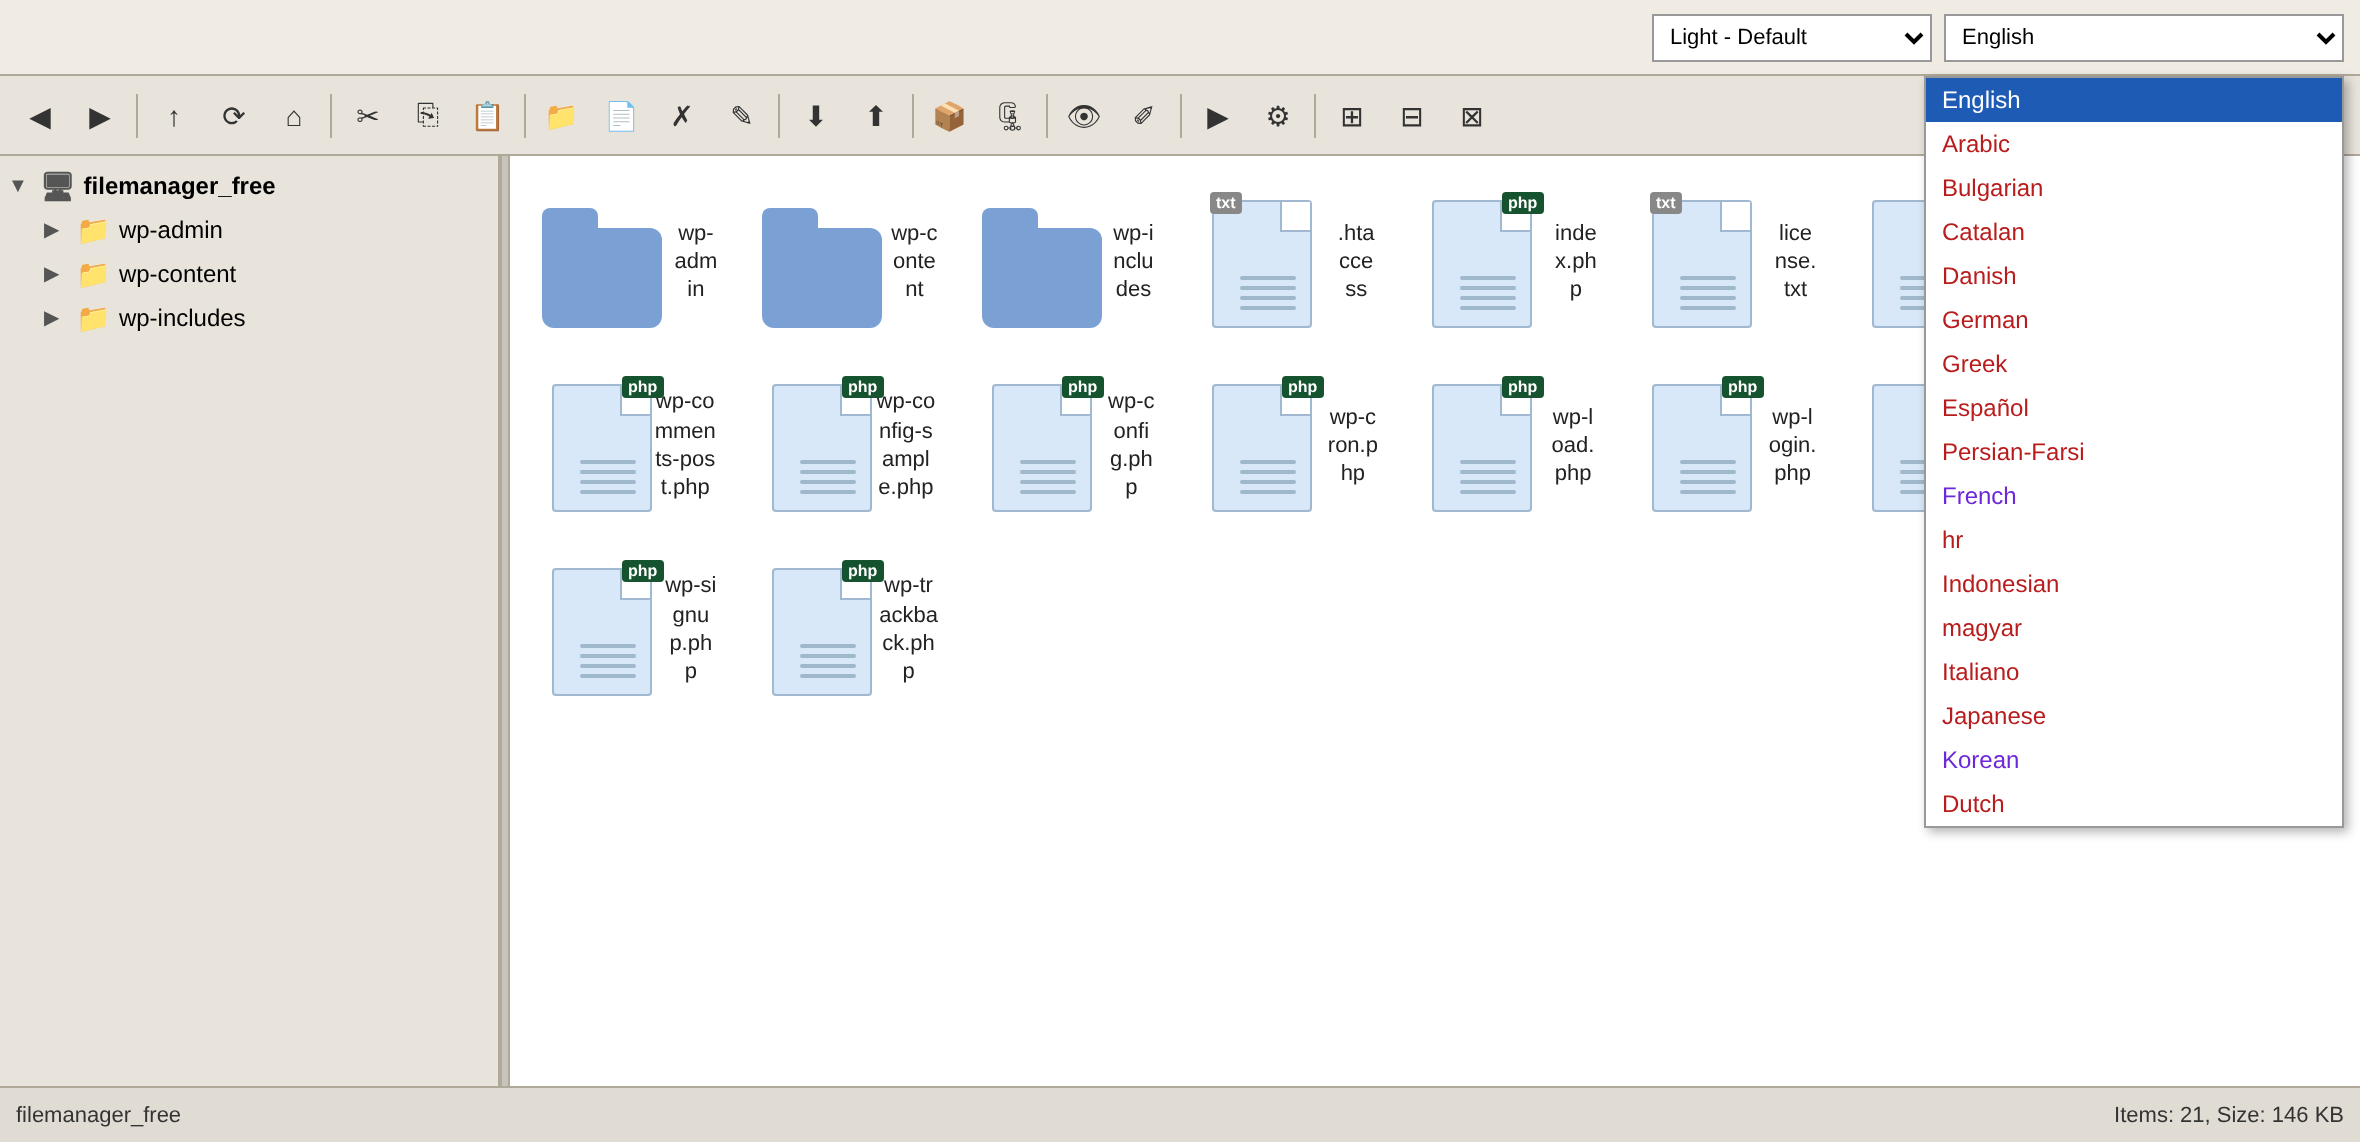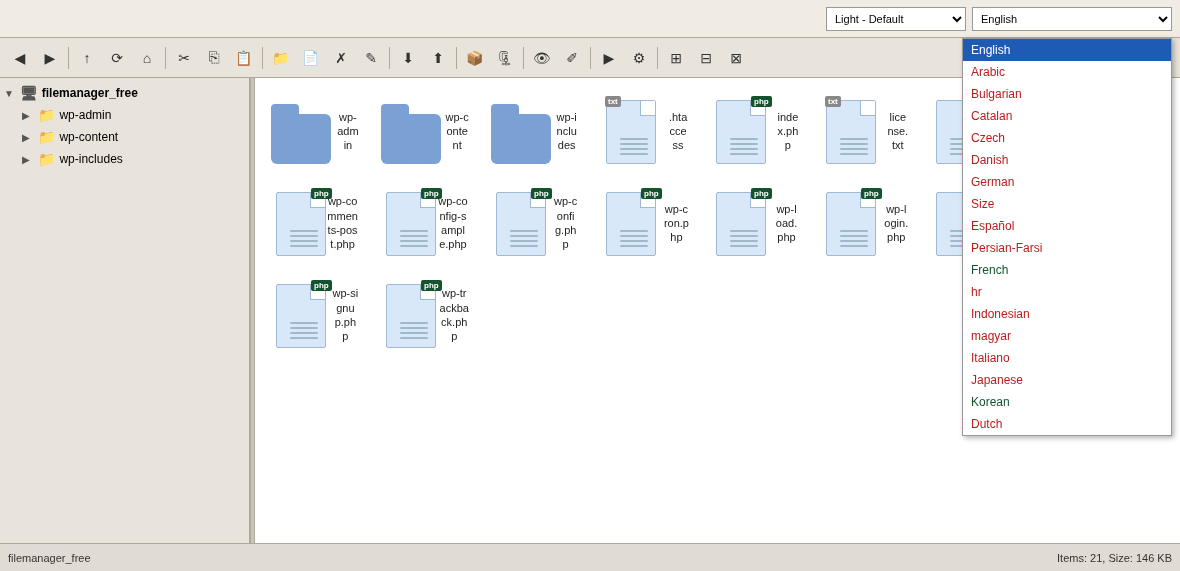--- a/index.html
+++ b/index.html
@@ -253,21 +253,21 @@
     }
     .dropdown-item {
       padding: 4px 8px;
       cursor: pointer;
       color: #b91c1c;
     }
     .dropdown-item.selected {
       background: #1e5bb5;
       color: white;
     }
-    .dropdown-item.blue-text { color: #14532d; }
+    .dropdown-item.blue-text { color: #6d28d9; }
 
     
     .resize-handle {
       width: 5px;
       background: #c8c4bc;
       cursor: col-resize;
       border-left: 1px solid #b0a898;
       border-right: 1px solid #b0a898;
     }
   </style>
@@ -583,24 +583,23 @@
 <div class="status-bar">
   <span>filemanager_free</span>
   <span>Items: 21, Size: 146 KB</span>
 </div>
 
 <div class="dropdown-overlay" id="lang-dropdown">
 <div class="dropdown-item selected">English</div>
     <div class="dropdown-item">Arabic</div>
     <div class="dropdown-item">Bulgarian</div>
     <div class="dropdown-item">Catalan</div>
-    <div class="dropdown-item">Czech</div>
     <div class="dropdown-item">Danish</div>
     <div class="dropdown-item">German</div>
-    <div class="dropdown-item">Size</div>
+    <div class="dropdown-item">Greek</div>
     <div class="dropdown-item">Español</div>
     <div class="dropdown-item">Persian-Farsi</div>
     <div class="dropdown-item blue-text">French</div>
     <div class="dropdown-item">hr</div>
     <div class="dropdown-item">Indonesian</div>
     <div class="dropdown-item">magyar</div>
     <div class="dropdown-item">Italiano</div>
     <div class="dropdown-item">Japanese</div>
     <div class="dropdown-item blue-text">Korean</div>
     <div class="dropdown-item">Dutch</div>

